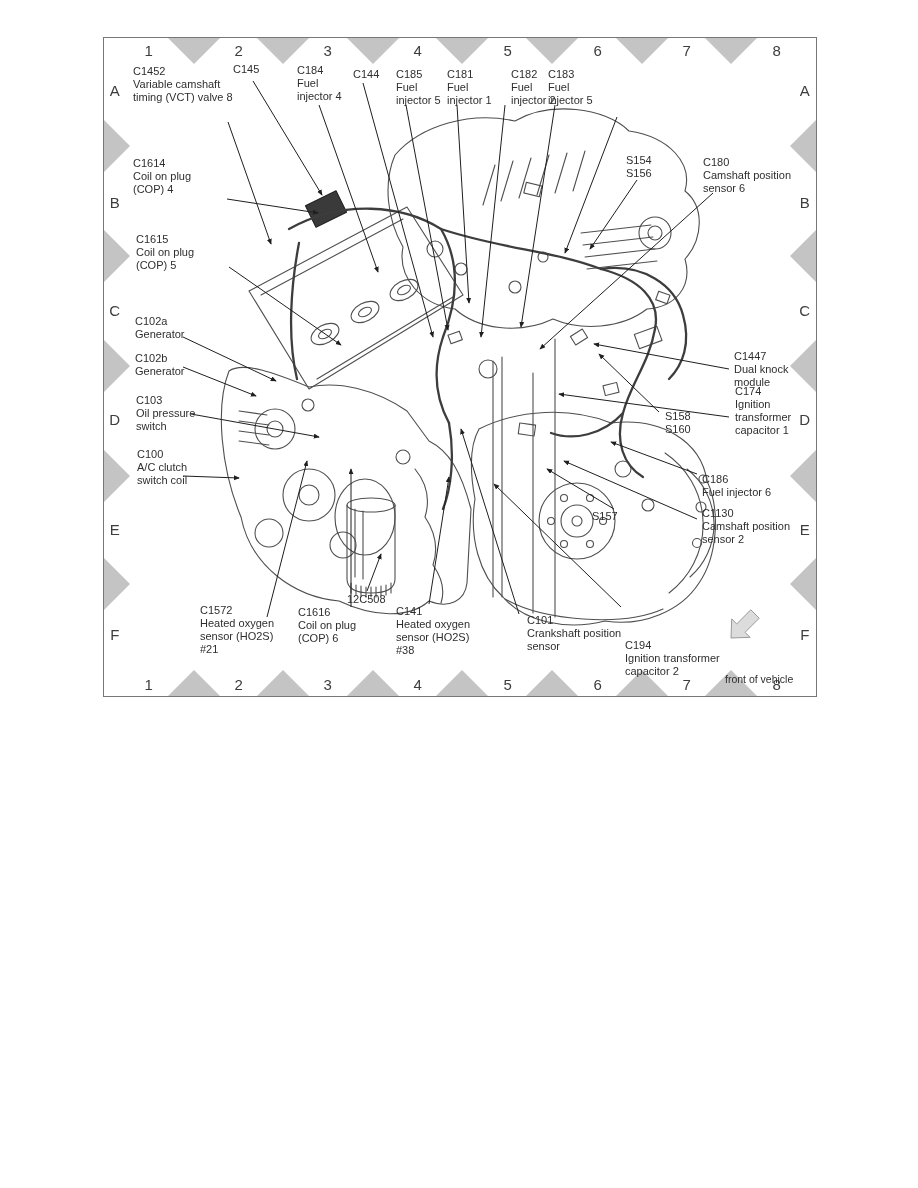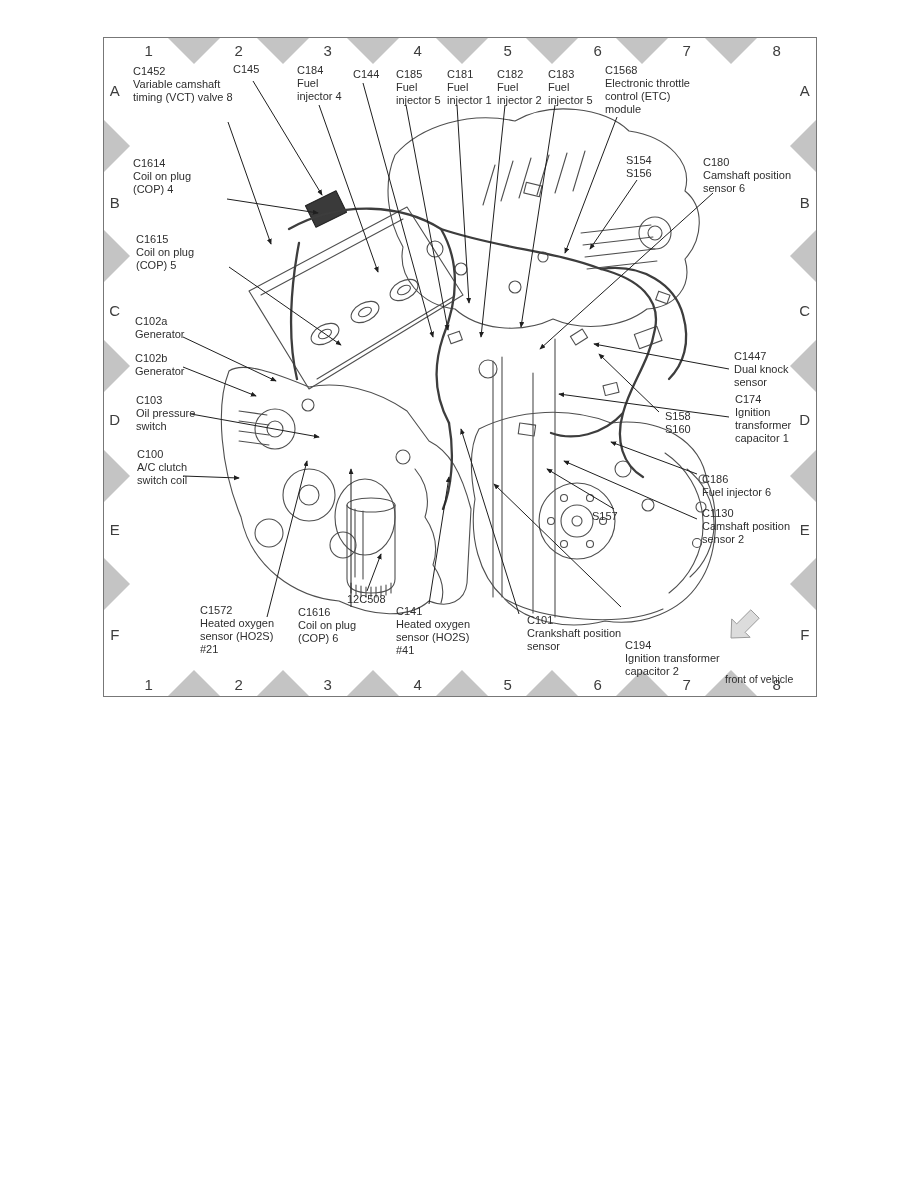--- a/index.html
+++ b/index.html
@@ -216,32 +216,28 @@
     <div class="co-id">C144</div>
   </div>
   <div class="co" style="left:293px;top:31px;width:52px">
     <div class="co-id">C185</div>
     <div class="co-desc">Fuel injector 5</div>
   </div>
   <div class="co" style="left:344px;top:31px;width:52px">
     <div class="co-id">C181</div>
     <div class="co-desc">Fuel injector 1</div>
   </div>
-  <div class="co" style="left:394px;top:31px;width:52px">
+  <div class="co" style="left:408px;top:31px;width:52px">
     <div class="co-id">C182</div>
     <div class="co-desc">Fuel injector 2</div>
   </div>
   <div class="co" style="left:445px;top:31px;width:52px">
     <div class="co-id">C183</div>
     <div class="co-desc">Fuel injector 5</div>
   </div>
-  <div class="co" style="left:502px;top:27px;width:94px">
-    <div class="co-id">C1568</div>
-    <div class="co-desc">Electronic throttle control (ETC) module</div>
-  </div>
   <div class="co" style="left:523px;top:117px;width:40px">
     <div class="co-id">S154
 S156</div>
   </div>
   <div class="co" style="left:600px;top:119px;width:96px">
     <div class="co-id">C180</div>
     <div class="co-desc">Camshaft position sensor 6</div>
   </div>
   <div class="co" style="left:30px;top:120px;width:66px">
     <div class="co-id">C1614</div>
@@ -262,23 +258,23 @@
   <div class="co" style="left:33px;top:357px;width:64px">
     <div class="co-id">C103</div>
     <div class="co-desc">Oil pressure switch</div>
   </div>
   <div class="co" style="left:34px;top:411px;width:56px">
     <div class="co-id">C100</div>
     <div class="co-desc">A/C clutch switch coil</div>
   </div>
   <div class="co" style="left:631px;top:313px;width:60px">
     <div class="co-id">C1447</div>
-    <div class="co-desc">Dual knock sensor</div>
-  </div>
-  <div class="co" style="left:632px;top:356px;width:62px">
+    <div class="co-desc">Dual knock module</div>
+  </div>
+  <div class="co" style="left:632px;top:348px;width:62px">
     <div class="co-id">C174</div>
     <div class="co-desc">Ignition transformer capacitor 1</div>
   </div>
   <div class="co" style="left:562px;top:373px;width:40px">
     <div class="co-id">S158
 S160</div>
   </div>
   <div class="co" style="left:599px;top:436px;width:80px">
     <div class="co-id">C186</div>
     <div class="co-desc">Fuel injector 6</div>
@@ -296,21 +292,21 @@
   <div class="co" style="left:97px;top:567px;width:78px">
     <div class="co-id">C1572</div>
     <div class="co-desc">Heated oxygen sensor (HO2S) #21</div>
   </div>
   <div class="co" style="left:195px;top:569px;width:66px">
     <div class="co-id">C1616</div>
     <div class="co-desc">Coil on plug (COP) 6</div>
   </div>
   <div class="co" style="left:293px;top:568px;width:78px">
     <div class="co-id">C141</div>
-    <div class="co-desc">Heated oxygen sensor (HO2S) #41</div>
+    <div class="co-desc">Heated oxygen sensor (HO2S) #38</div>
   </div>
   <div class="co" style="left:424px;top:577px;width:100px">
     <div class="co-id">C101</div>
     <div class="co-desc">Crankshaft position sensor</div>
   </div>
   <div class="co" style="left:522px;top:602px;width:106px">
     <div class="co-id">C194</div>
     <div class="co-desc">Ignition transformer capacitor 2</div>
   </div>
 

